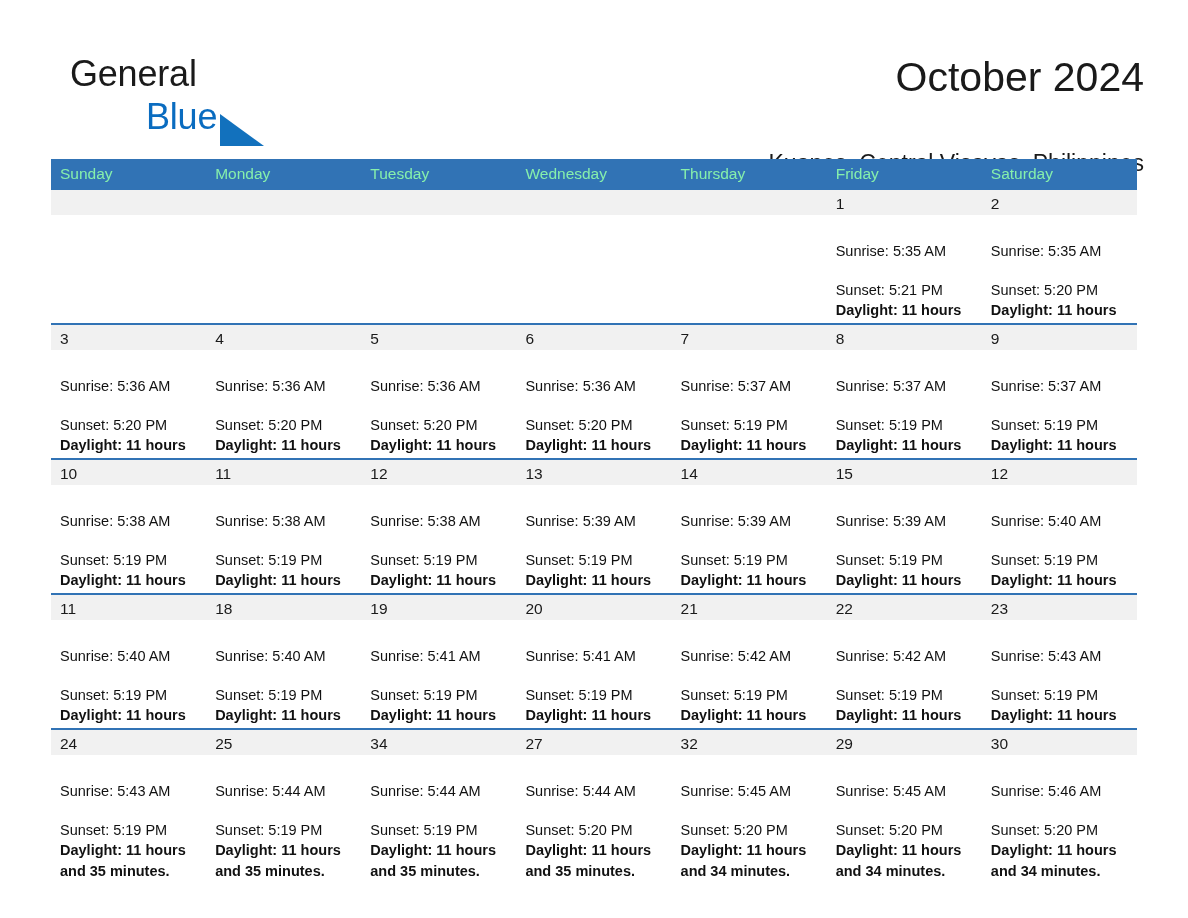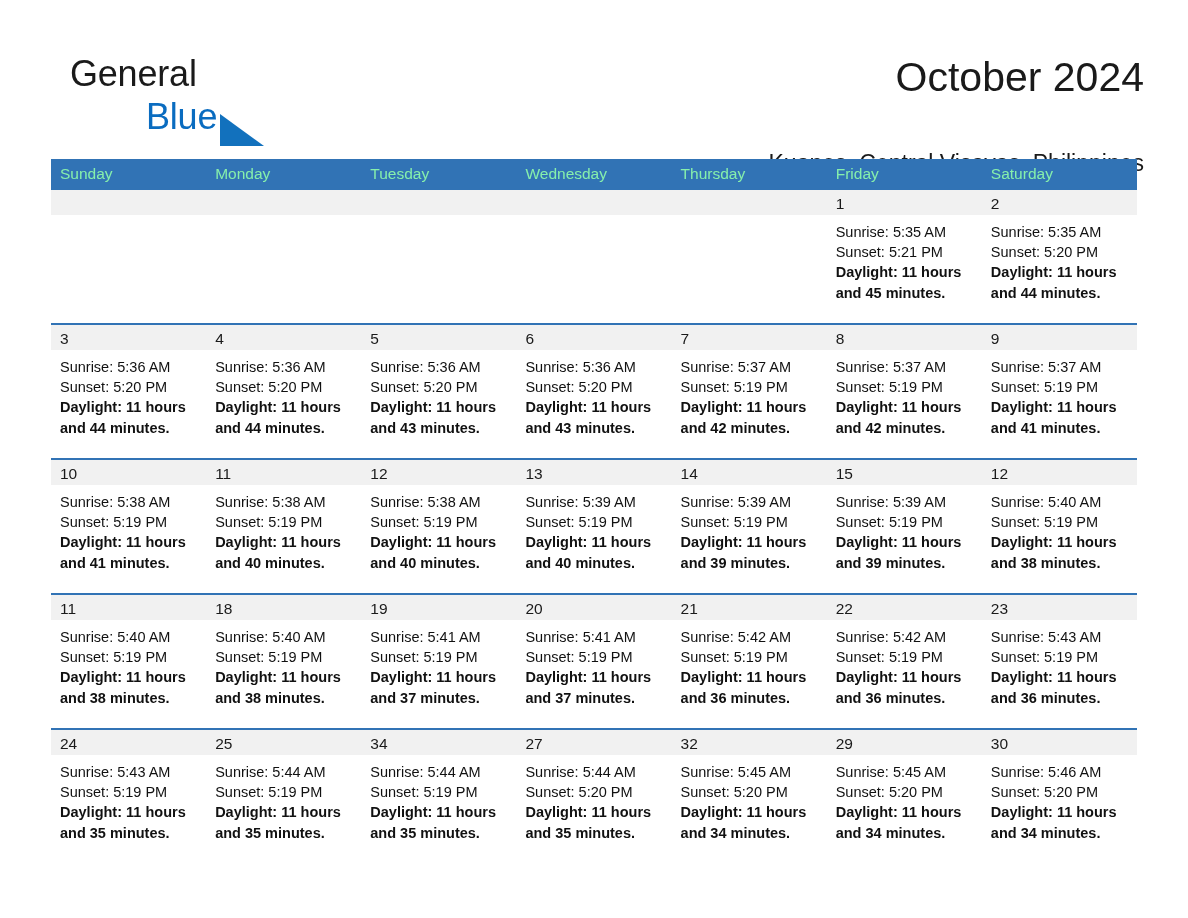--- a/index.html
+++ b/index.html
@@ -136,21 +136,21 @@
   }
   .week-row > td.empty-cell .daynum-band {
     background: #f1f1f1;
   }
   .cell-body {
     padding: 7px 10px 0 9px;
     font-size: 14.5px;
     line-height: 20.2px;
     color: #111111;
   }
-  .cell-body .line { white-space: nowrap; }
+  .cell-body .line { white-space: nowrap; margin-top: 19px; }
   .cell-body .wrapline { white-space: normal; font-weight: bold; }
 </style>
 </head>
 <body>
 
 <div class="page">
 
   <div class="header">
 
     <div class="logo">

